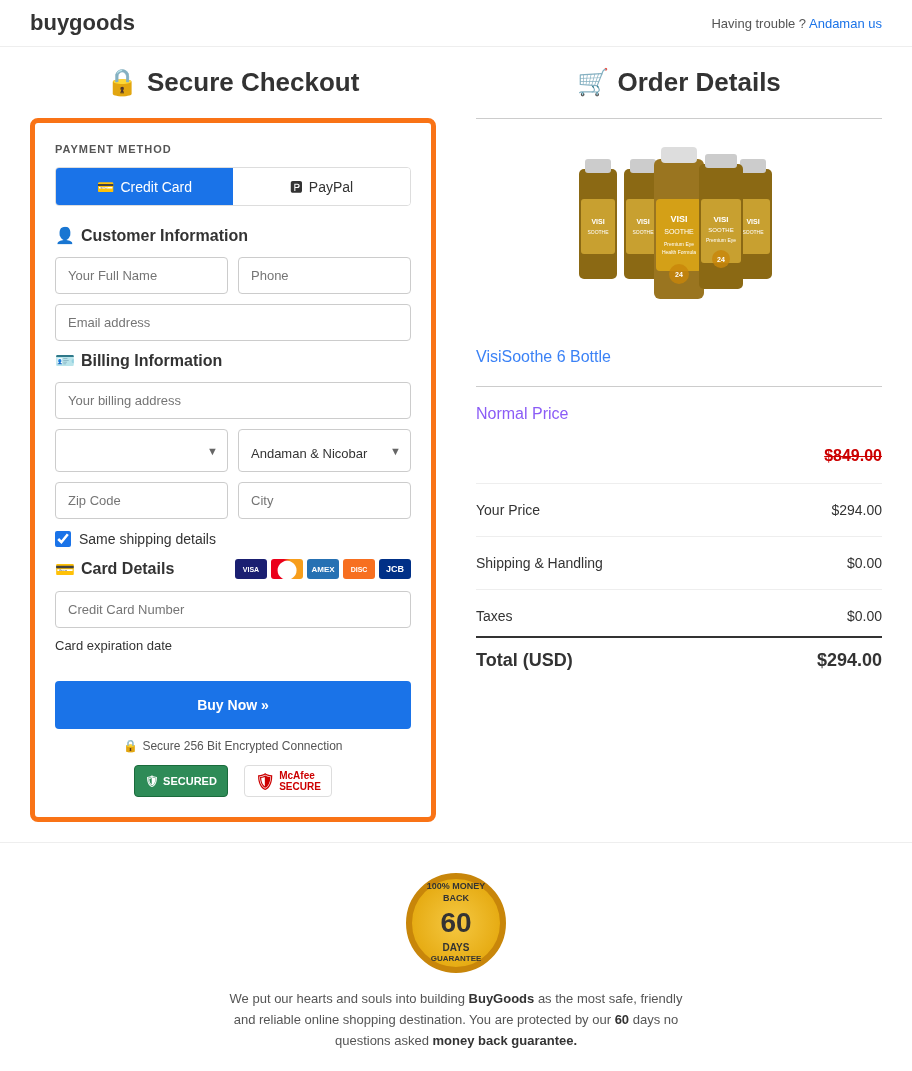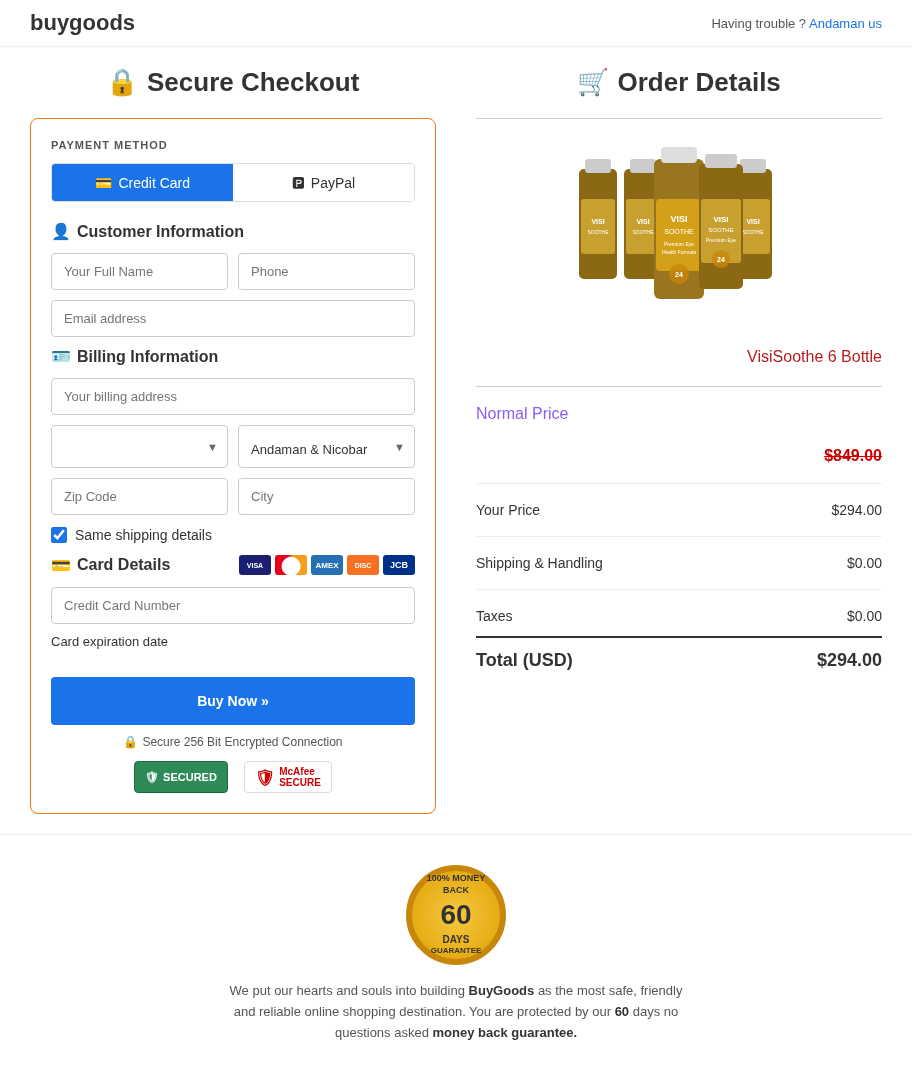--- a/index.html
+++ b/index.html
@@ -42,21 +42,21 @@
       text-align: center;
       margin-bottom: 20px;
       display: flex;
       align-items: center;
       justify-content: center;
       gap: 8px;
     }
 
     
     .payment-card {
-      border: 1px solid #f97316;
+      border: 5px solid #f97316;
       border-radius: 8px;
       padding: 20px;
     }
     .payment-method-label {
       font-size: 11px;
       font-weight: bold;
       color: #555;
       letter-spacing: 1px;
       margin-bottom: 12px;
     }
@@ -249,24 +249,24 @@
     
     .divider { border: none; border-top: 1px solid #eee; margin: 10px 0; }
 
     
     .product-img-container {
       text-align: center;
       margin-bottom: 16px;
     }
 
     .product-title {
-      text-align: right;
+      text-align: left;
       font-size: 16px;
       font-weight: normal;
-      color: #b91c1c;
+      color: #3b82f6;
       margin-bottom: 20px;
     }
 
     
     .order-divider { border: none; border-top: 1px solid #ccc; margin: 0 0 10px 0; }
     .price-row {
       display: flex;
       justify-content: space-between;
       padding: 8px 0;
       font-size: 14px;

